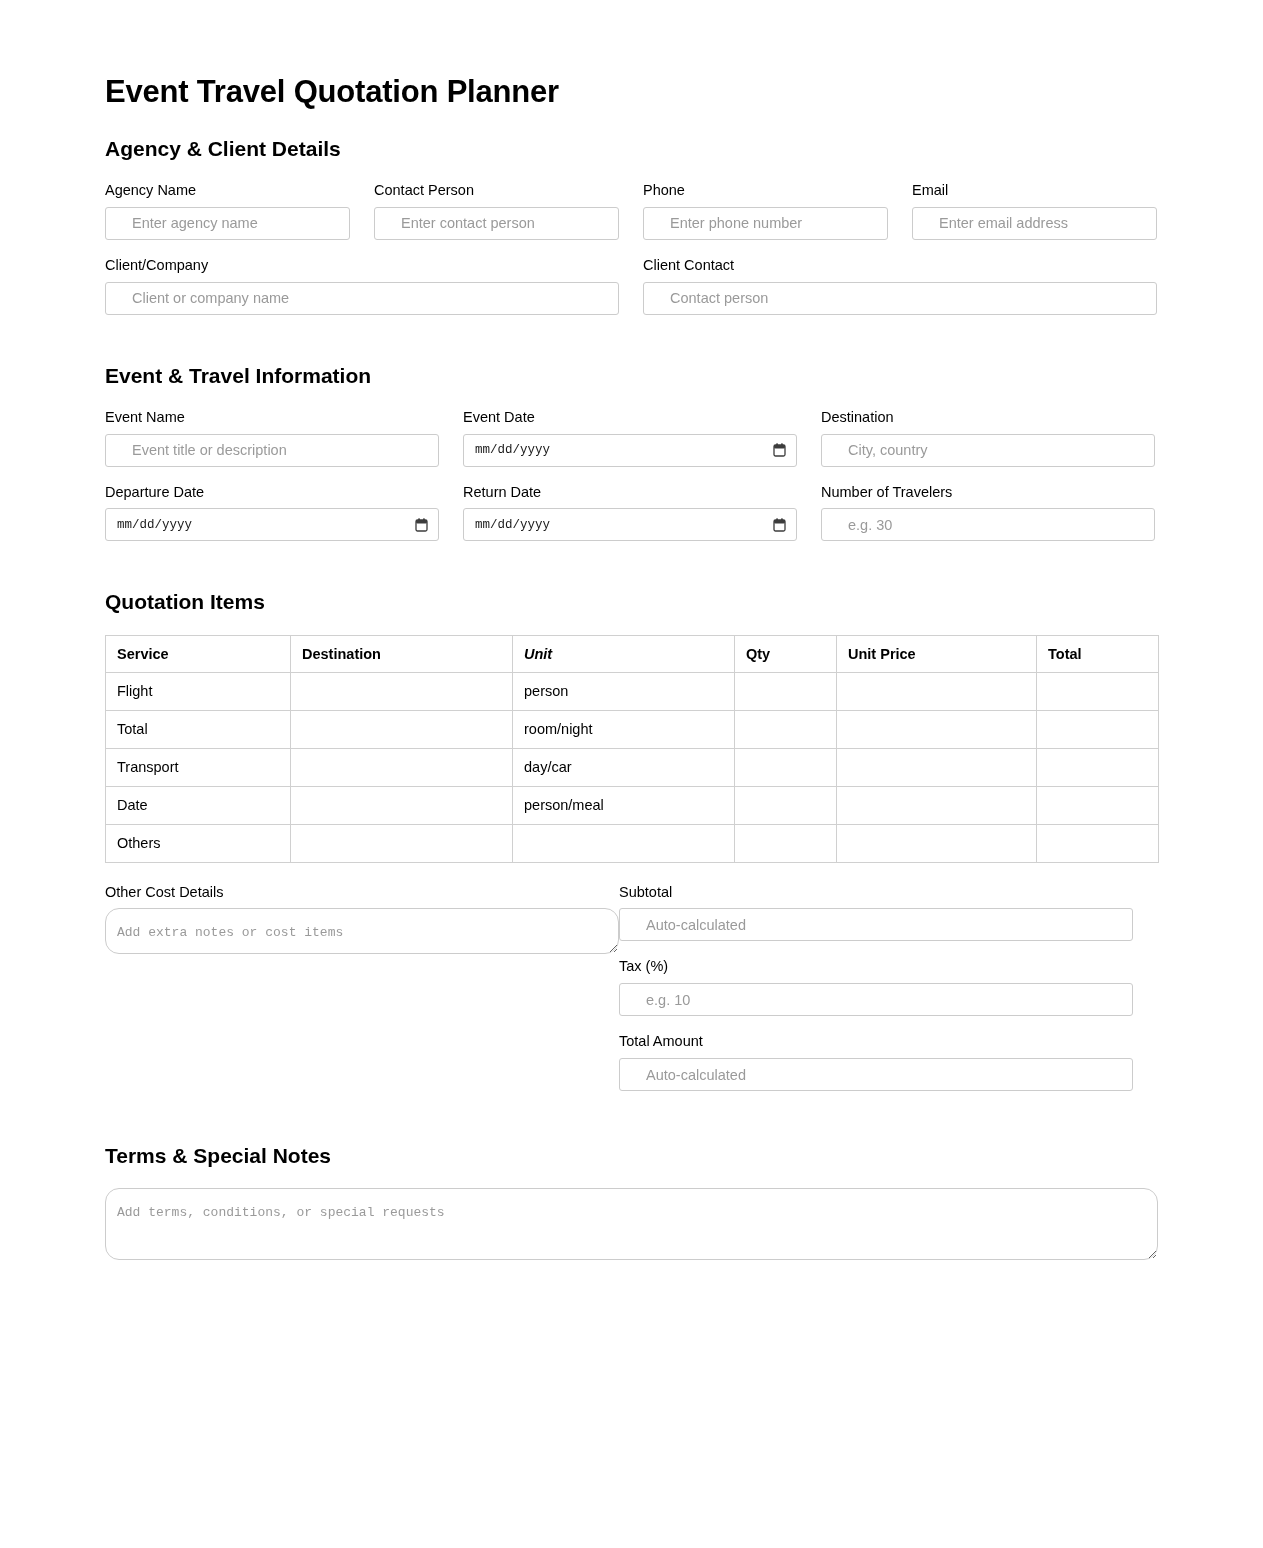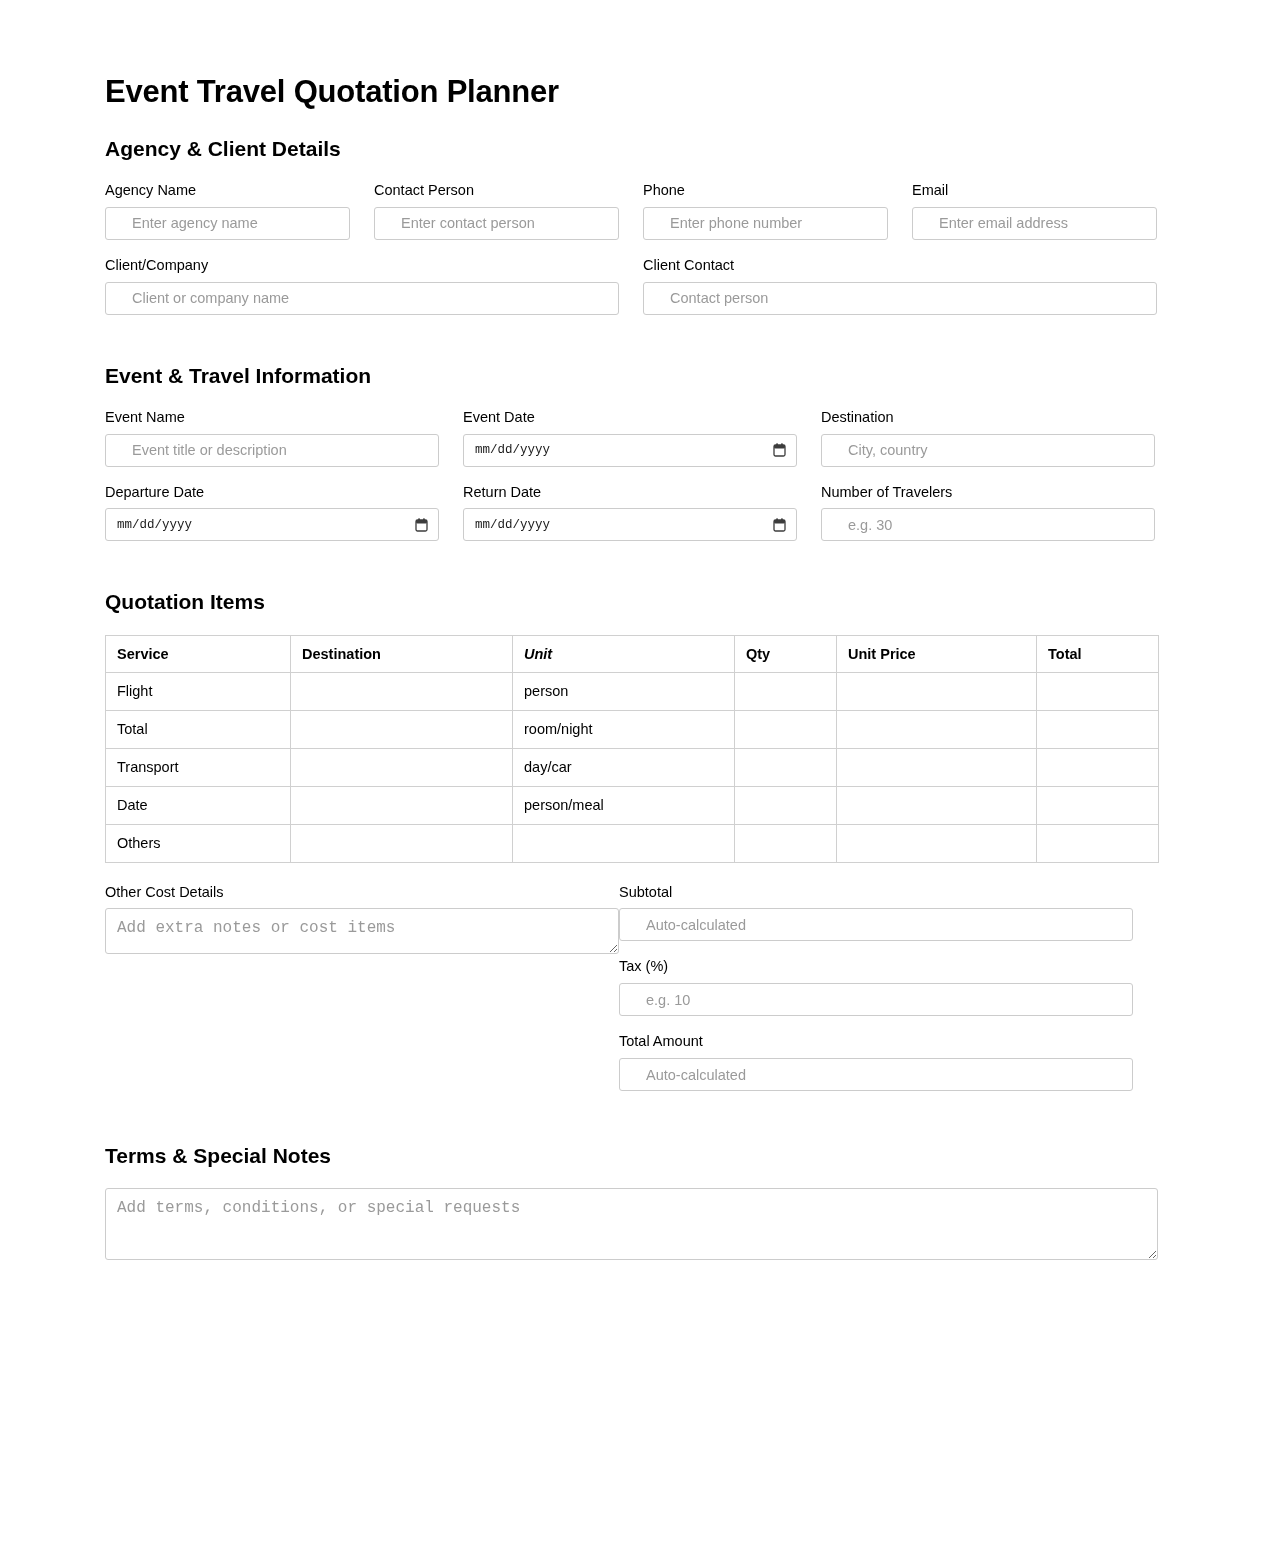--- a/index.html
+++ b/index.html
@@ -104,26 +104,26 @@
     top: 50%;
     transform: translateY(-50%);
     width: 13px;
     height: 14px;
     pointer-events: none;
   }
 
   
   .textarea {
     border: 1px solid #cccccc;
-    border-radius: 3px;
+    border-radius: 14px;
     background: #ffffff;
     font-family: "Liberation Mono", monospace;
-    font-size: 16px;
-    color: #000000;
-    padding: 8px 11px;
+    font-size: 13px;
+    color: #000000;
+    padding: 15px 11px;
     width: 100%;
     outline: none;
     resize: vertical;
     overflow: hidden;
     line-height: 1.45;
   }
   .textarea::placeholder { color: #9a9a9a; opacity: 1; }
   .ta-small { height: 46px; }
   .ta-large { height: 72px; }
 

